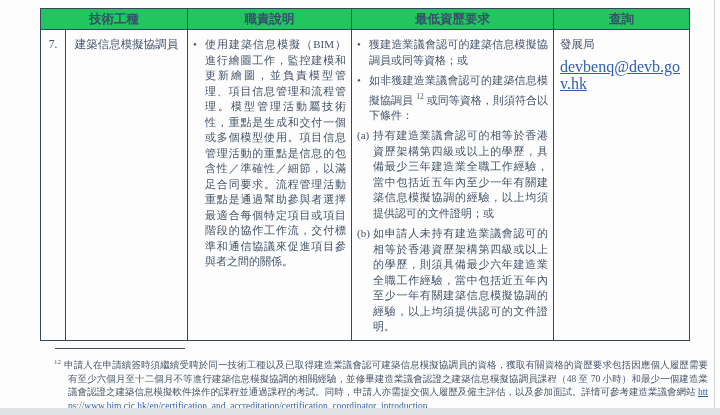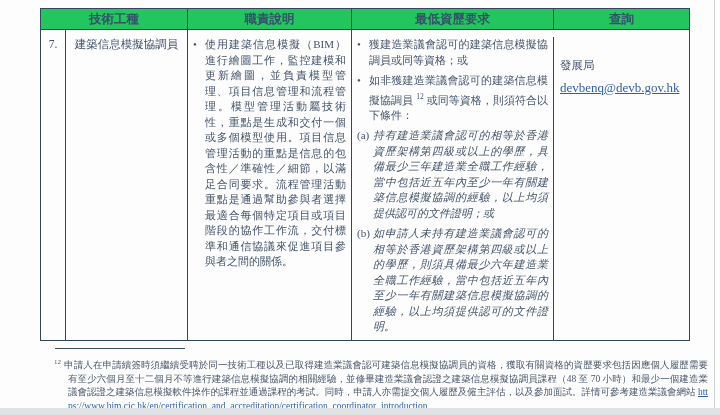--- a/index.html
+++ b/index.html
@@ -45,39 +45,39 @@
   .h-qual  { width:202px; }
   .h-enq   { flex:1; }
 
   .body-row { display:flex; min-height:300px; }
   .bcell { font-size:11px; line-height:15.5px; }
   .bcell + .bcell { border-left:1px solid #33475c; }
   .c-no    { width:24px; text-align:center; padding-top:7px; font-size:11.5px; }
   .c-trade { width:122px; padding:7px 6px; font-size:11.5px;text-align:center; }
   .c-duty  { width:164px; padding:7px 5px 5px 5px; }
   .c-qual  { width:202px; padding:7px 5px 5px 5px; }
-  .c-enq   { flex:1; padding:21px 6px; font-size:11.5px;margin-top:7px; }
+  .c-enq   { flex:1; padding:7px 6px; font-size:11.5px; }
 
   .bullet-para { display:flex; text-align:justify; }
   .bullet-para + .bullet-para { margin-top:5px; }
   .bullet { flex:none; width:12px; }
   .bullet-text { flex:1; text-align:justify; }
 
   .sub-para { display:flex; margin-top:5px; }
   .sub-label { flex:none; width:16px; }
-  .sub-text { flex:1; text-align:justify;font-style:italic; }
+  .sub-text { flex:1; text-align:justify; }
 
   sup.footref { font-size:7.5px; vertical-align:super; margin:0 3px; }
 
   .enq-line { margin-bottom:6px; }
   a.link {
     color:#2f5fae; text-decoration:underline; cursor:pointer;
     word-break:break-all;
   }
-  .c-enq a.link { font-size:13px; }
+  .c-enq a.link { font-size:16px; }
 
   
   .footnote-rule {
     position:absolute; left:55px; top:348px; width:130px; height:0;
     border-top:1.5px solid #3b4b5e;
   }
   .footnote {
     position:absolute; left:40px; top:356px; width:668px;
     font-size:9.5px; line-height:13.5px; color:#48566a;
     text-align:justify;

